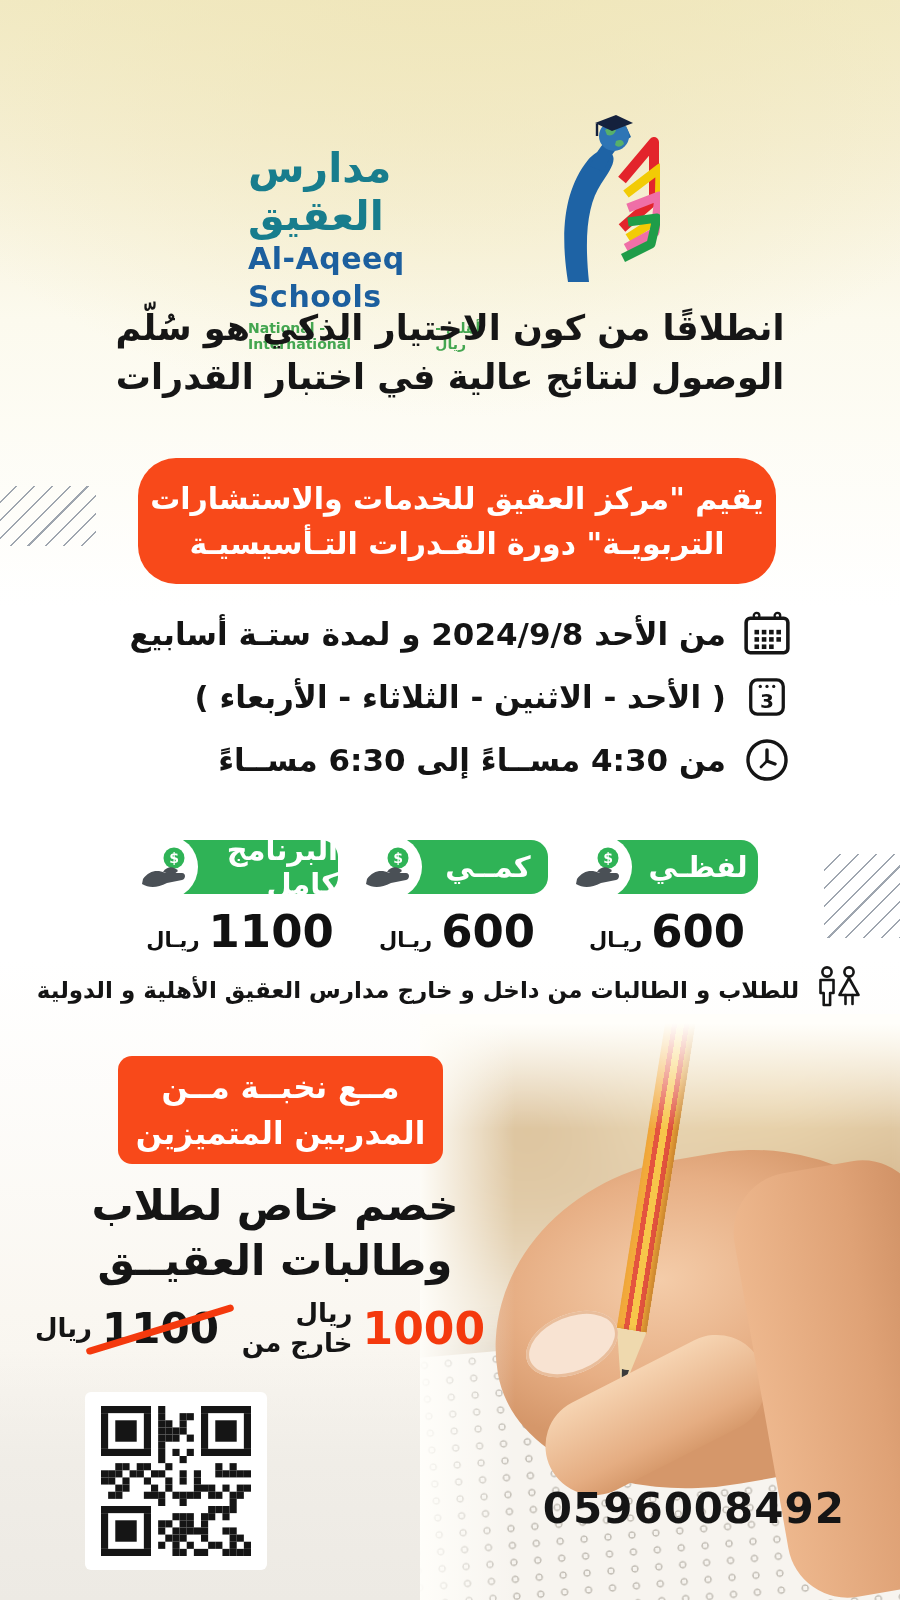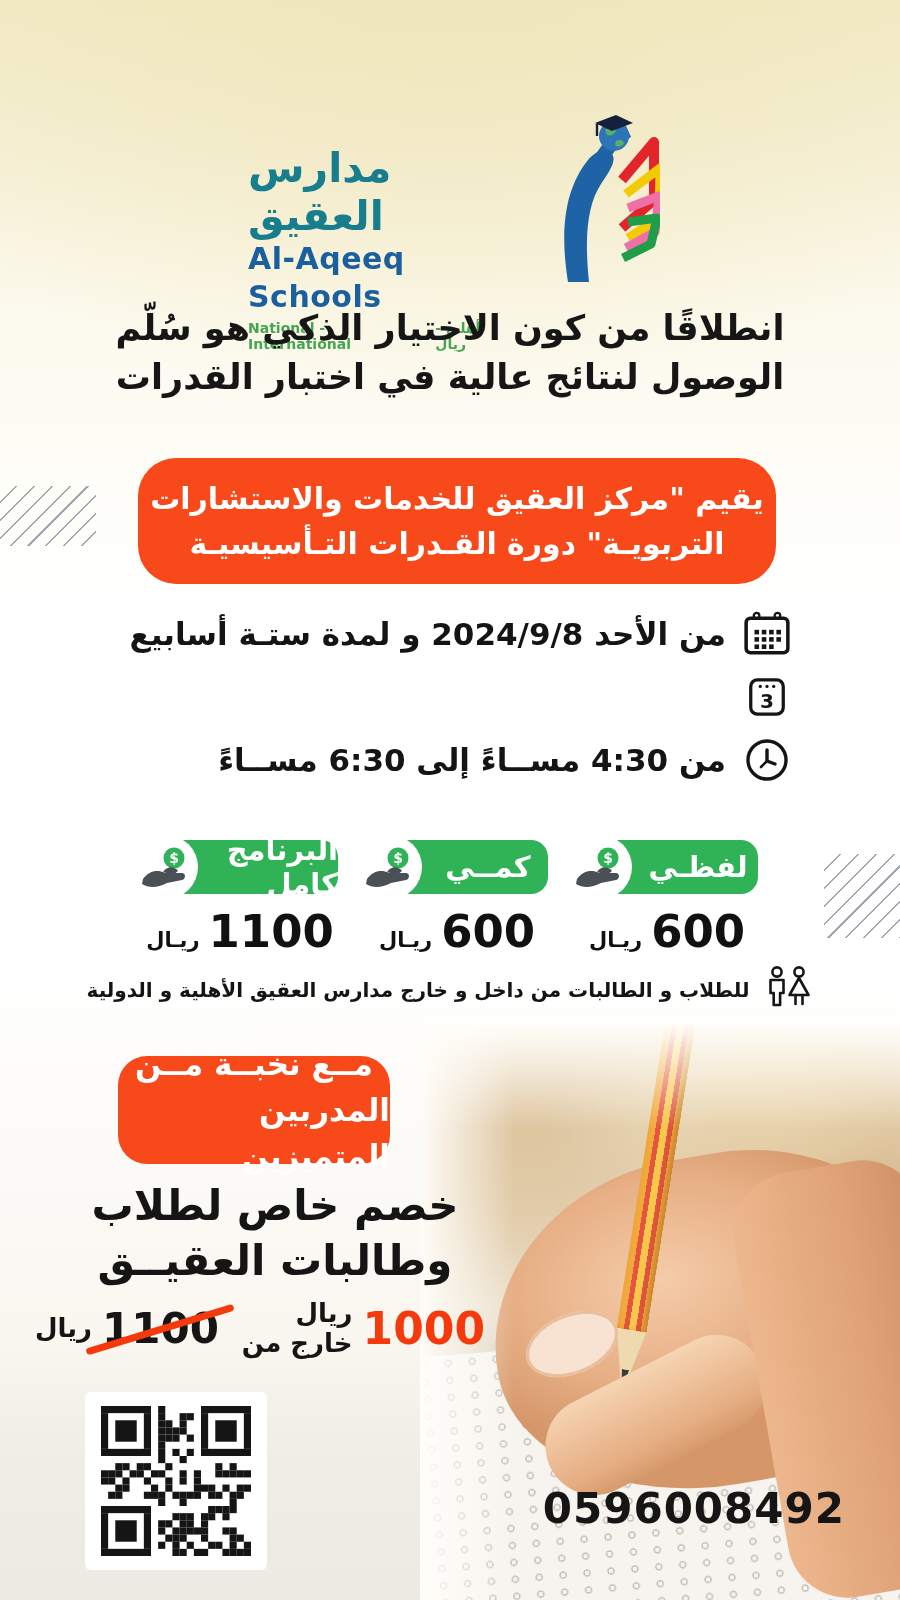--- a/index.html
+++ b/index.html
@@ -48,21 +48,21 @@
     color:#fff;font-size:29px;font-weight:bold;}
   .badge-circle{position:absolute;left:-8px;top:-5px;width:64px;height:64px;border-radius:50%;background:#fff;}
   .badge-circle svg{position:absolute;left:3px;top:9px;}
   .col-w1{width:196px;} .col-w2{width:182px;} .col-w3{width:182px;}
   .price-row{display:flex;direction:rtl;align-items:baseline;gap:9px;margin-top:16px;}
   .price-num{font-size:45px;font-weight:bold;color:#111;line-height:44px;}
   .price-cur{font-size:21px;font-weight:bold;color:#111;}
 
   
   #audience{left:0;top:964px;width:900px;display:flex;direction:rtl;justify-content:center;
-    align-items:center;gap:14px;font-size:20px;font-weight:bold;color:#141414;}
+    align-items:center;gap:14px;font-size:23px;font-weight:bold;color:#141414;}
 
   
   #bottom-band{left:0;right:0;bottom:0;height:250px;
     background:linear-gradient(180deg,rgba(240,237,230,0) 0%,#F0EDE7 45%,#EDEAE4 100%);}
   #photo{left:420px;top:1014px;width:480px;height:586px;overflow:hidden;}
   .bokeh{position:absolute;inset:-25px;filter:blur(14px);
     background:
       radial-gradient(55% 40% at 72% 14%, #EBD6AE 0%, rgba(235,214,174,0) 70%),
       radial-gradient(45% 38% at 25% 22%, #DDC49E 0%, rgba(221,196,158,0) 70%),
       radial-gradient(60% 45% at 88% 38%, #CDAB80 0%, rgba(205,171,128,0) 75%),
@@ -88,21 +88,21 @@
   .pencil-wood{position:absolute;left:0;top:328px;width:30px;height:52px;background:#EFD9AE;
     clip-path:polygon(0 0,100% 0,60% 100%,40% 100%);}
   .pencil-tip{position:absolute;left:0;top:368px;width:30px;height:24px;background:#3C3C3C;
     clip-path:polygon(38% 0,62% 0,50% 100%);}
   .fade-top{position:absolute;left:0;right:0;top:0;height:115px;
     background:linear-gradient(180deg,#FFFEFA 8%,rgba(255,254,250,0) 100%);}
   .fade-left{position:absolute;left:0;top:0;bottom:0;width:95px;
     background:linear-gradient(90deg,rgba(255,254,250,.95) 0%,rgba(255,254,250,0) 100%);}
 
   
-  #trainers-banner{left:118px;top:1056px;width:272px;height:108px;border-radius:29px;
+  #trainers-banner{left:118px;top:1056px;width:325px;height:108px;border-radius:14px;
     background:var(--orange,#F8491A);color:#fff;font-weight:bold;font-size:31px;line-height:46px;
     display:flex;flex-direction:column;justify-content:center;align-items:center;}
   #discount-title{left:70px;top:1178px;width:410px;text-align:center;color:#151515;
     font-size:42px;font-weight:bold;line-height:55px;}
   #price-line{left:35px;top:1298px;width:450px;display:flex;direction:rtl;justify-content:center;
     align-items:center;gap:10px;}
   .new-price{color:var(--red,#F4390D);font-size:44px;font-weight:bold;}
   .between{color:#151515;font-size:26px;font-weight:bold;}
   .old-price{position:relative;color:#151515;font-size:42px;font-weight:bold;}
   .old-price::after{content:'';position:absolute;left:-16%;right:-16%;top:45%;height:7px;border-radius:4px;
@@ -201,20 +201,21 @@
     <div class="sched-row">
       <span class="sched-icon">
         <svg viewBox="0 0 46 46" width="44" height="44">
           <rect x="6" y="5" width="34" height="36" rx="7" fill="none" stroke="#151515" stroke-width="3.4"></rect>
           <circle cx="16" cy="12" r="1.7" fill="#151515"></circle>
             <circle cx="23" cy="12" r="1.7" fill="#151515"></circle>
             <circle cx="30" cy="12" r="1.7" fill="#151515"></circle>
           <text x="23" y="35" font-size="21" font-weight="bold" text-anchor="middle" fill="#151515" font-family="DejaVu Sans,sans-serif">3</text>
         </svg>
       </span>
+      <span>( الأحد - الاثنين - الثلاثاء - الأربعاء )</span>
     </div>
     <div class="sched-row">
       <span class="sched-icon">
         <svg viewBox="0 0 46 46" width="46" height="46">
           <circle cx="23" cy="23" r="19" fill="none" stroke="#151515" stroke-width="3.4"></circle>
           <path d="M23 13 L23 24 L31 27" fill="none" stroke="#151515" stroke-width="3.4" stroke-linecap="round" stroke-linejoin="round"></path>
           <line x1="23" y1="24" x2="17" y2="30" stroke="#151515" stroke-width="2.6" stroke-linecap="round"></line>
         </svg>
       </span>
       <span>من 4:30 مســاءً إلى 6:30 مســاءً</span>

